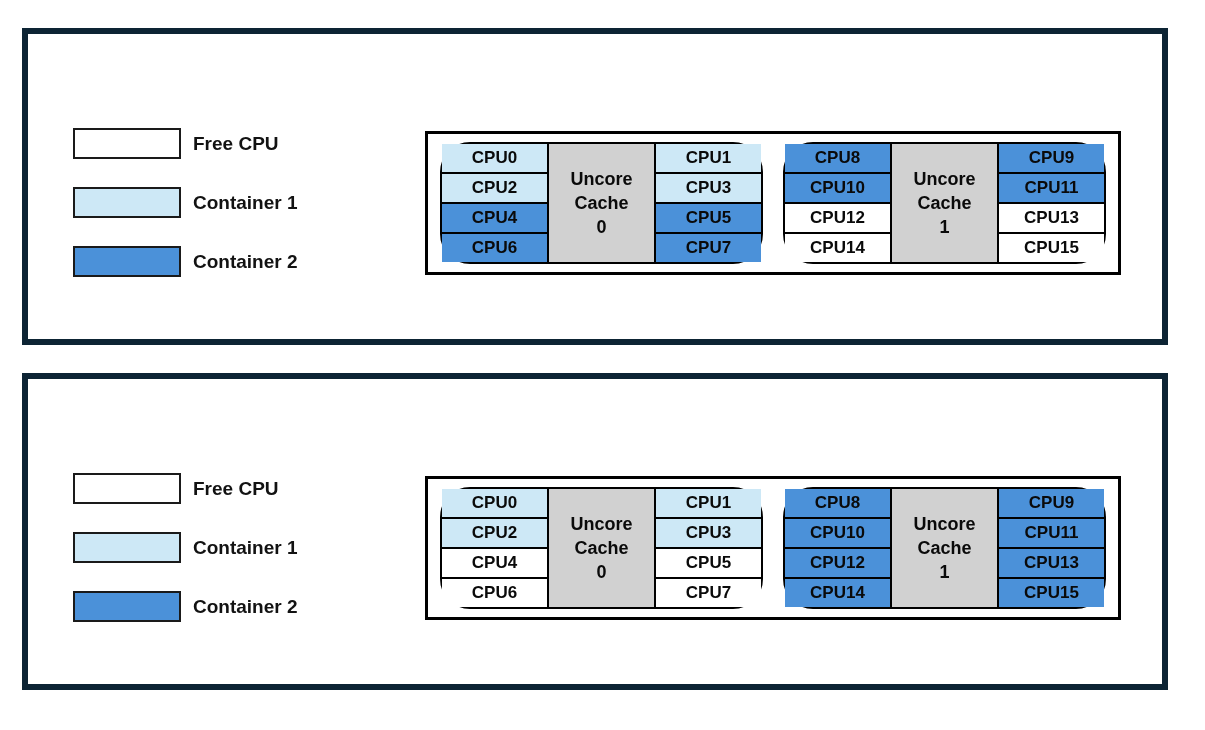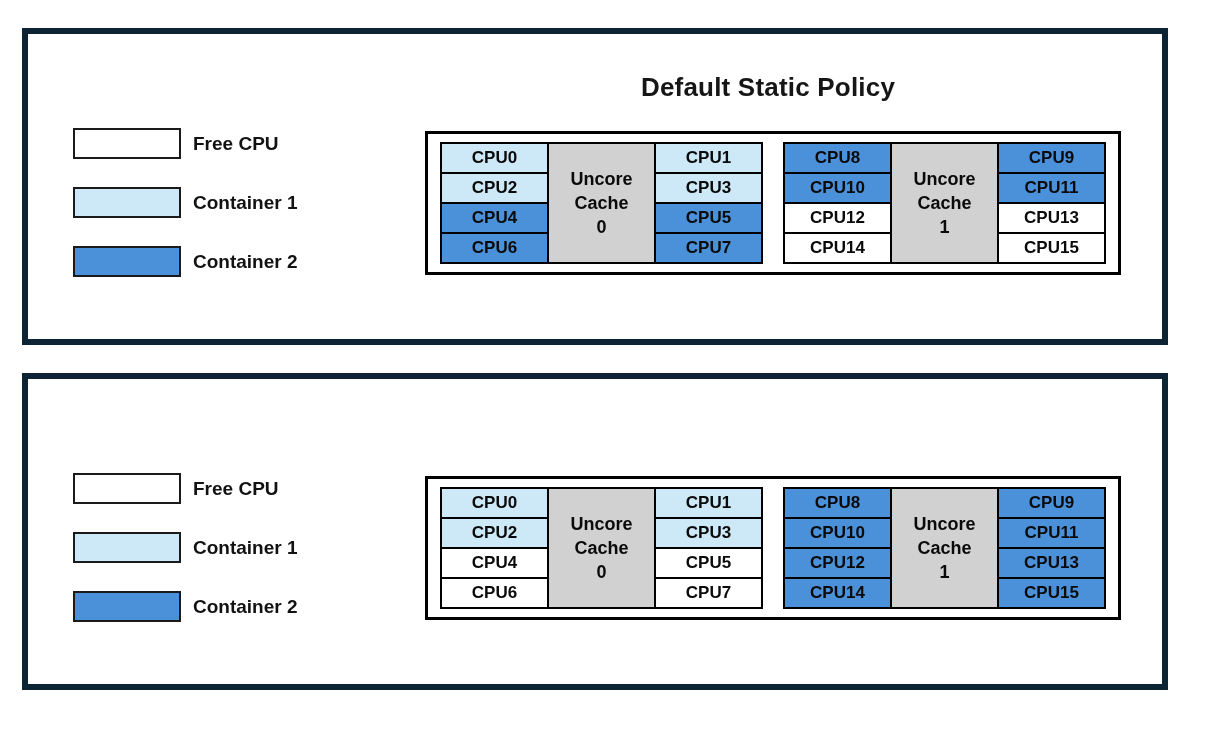--- a/index.html
+++ b/index.html
@@ -74,20 +74,21 @@
     background: #ffffff;
     padding: 8px 12px;
   }
   .cache-group {
     display: grid;
     grid-template-columns: 105px 105px 105px;
     grid-template-rows: repeat(4, 28px);
     gap: 2px;
     padding: 2px;
     background: #000000;
+    border-radius: 30px;
   }
   .cpu-cell {
     display: flex;
     align-items: center;
     justify-content: center;
     font-size: 17px;
     font-weight: bold;
     color: #0a0a0a;
   }
   .cache-block {
@@ -103,21 +104,20 @@
     white-space: pre-line;
     line-height: 1.35;
   }
 </style>
 </head>
 <body>
 
 <div class="canvas">
 
   <section class="panel panel-top">
-    <h2 class="panel-title">Default Static Policy</h2>
     <div class="legend">
         <div class="legend-row">
           <span class="legend-swatch" style="background: rgb(255, 255, 255);"></span>
           <span class="legend-label">Free CPU</span>
         </div>
         <div class="legend-row">
           <span class="legend-swatch" style="background: rgb(205, 232, 246);"></span>
           <span class="legend-label">Container 1</span>
         </div>
         <div class="legend-row">

